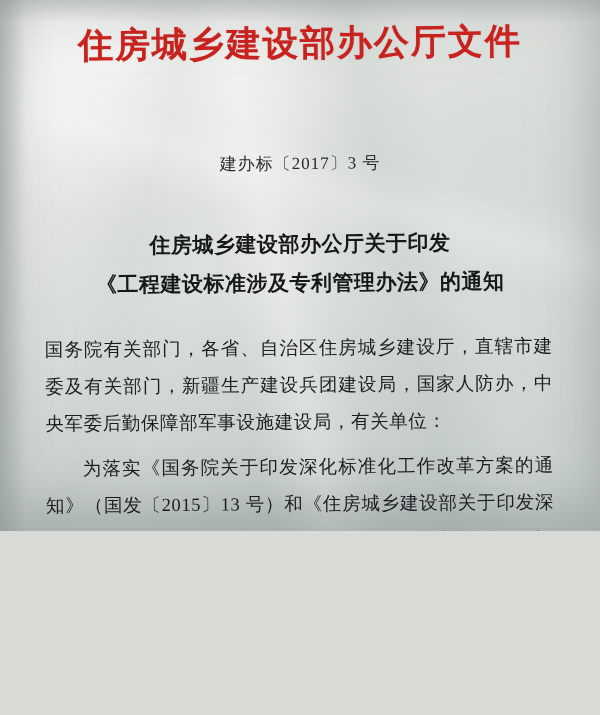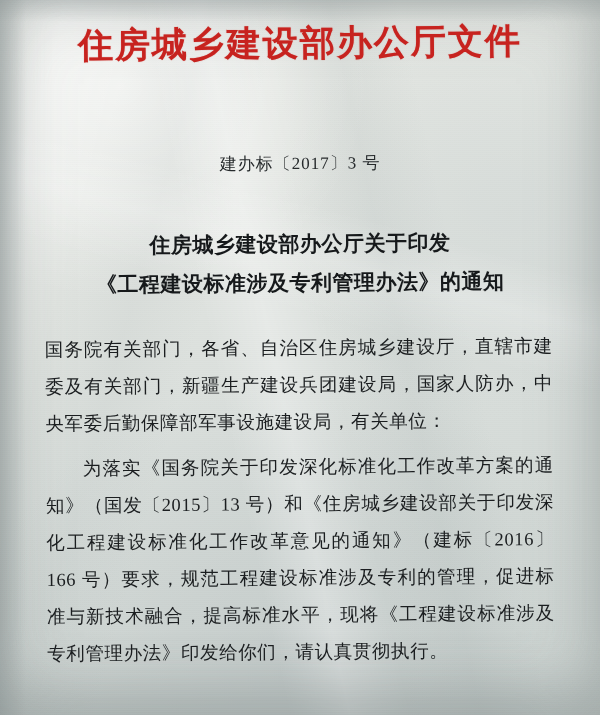--- a/index.html
+++ b/index.html
@@ -10,21 +10,21 @@
     width: 600px;
     height: 715px;
     overflow: hidden;
     background: #d8dbd6;
     font-family: "Liberation Serif", serif;
   }
 
   #page {
     position: relative;
     width: 600px;
-    height: 715px;
+    height: 531px;
     
     background:
       radial-gradient(ellipse 70% 50% at 20% 12%, rgba(255,255,255,0.55), rgba(255,255,255,0) 60%),
       radial-gradient(ellipse 60% 45% at 85% 30%, rgba(210,216,214,0.55), rgba(255,255,255,0) 65%),
       radial-gradient(ellipse 80% 60% at 50% 95%, rgba(188,196,196,0.6), rgba(255,255,255,0) 70%),
       linear-gradient(160deg, #e9ebe7 0%, #e3e6e2 25%, #dadfdc 55%, #d4dad7 75%, #cfd6d3 100%);
     overflow: hidden;
   }
 
   

